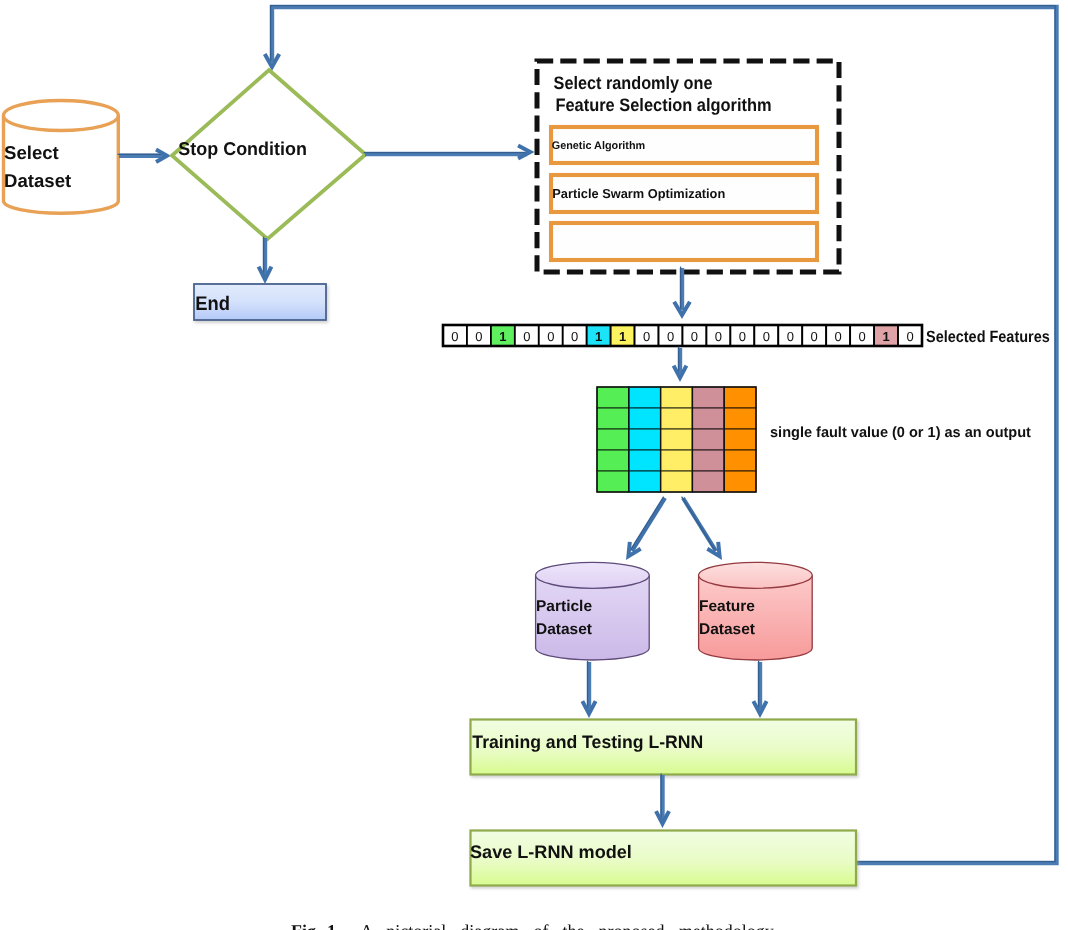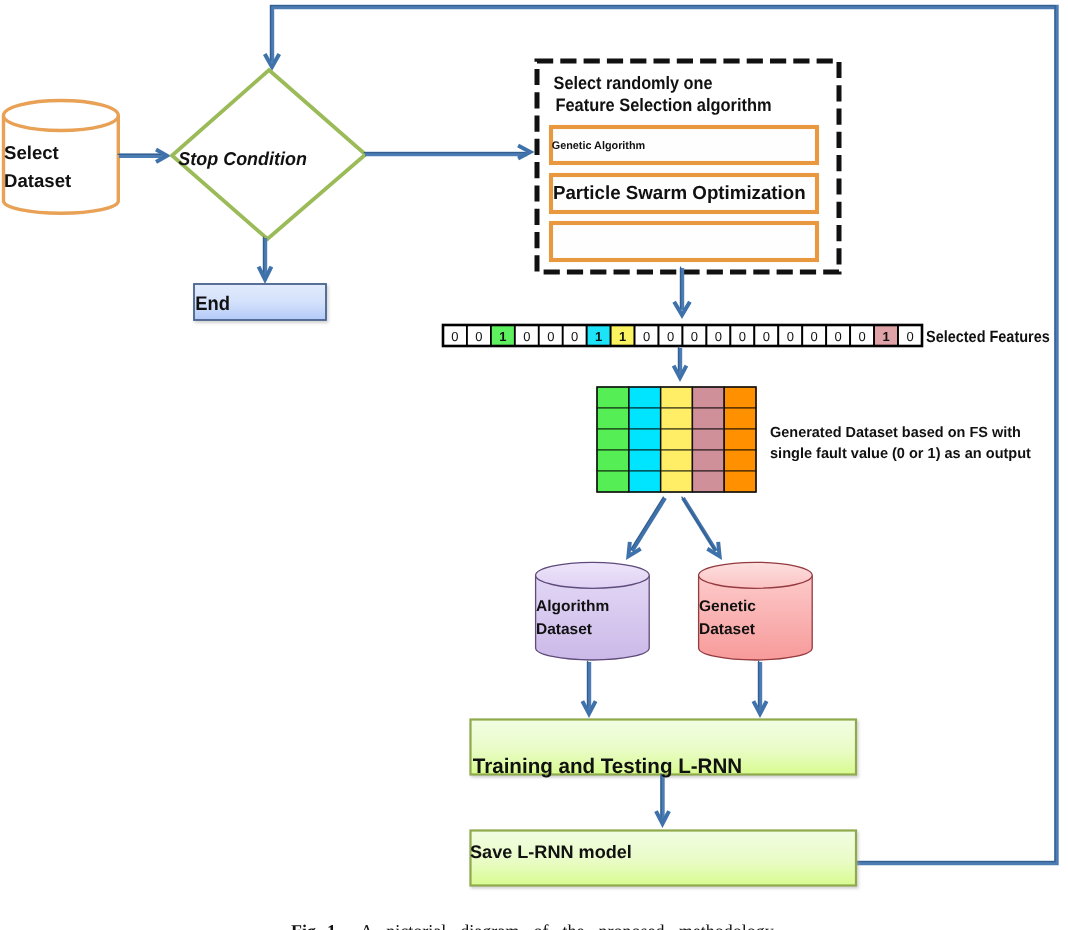--- a/index.html
+++ b/index.html
@@ -233,52 +233,51 @@
     <g>
       <rect x="470.5" y="830.5" width="385.5" height="55" fill="url(#gGreenBox)" stroke="#8faa4b" stroke-width="2.2" filter="url(#softShadow)"></rect>
     </g>
   </svg>
 
   <div class="lbl ctr" style="left:4px;top:138.5px;width:115px;font-size:18.6px;line-height:28.2px;">
     <div>Select</div>
     <div>Dataset</div>
   </div>
 
-  <div class="lbl ctr" style="left:176px;top:147px;width:192px;font-size:18.6px;line-height:23px;font-style:italic;">
+  <div class="lbl ctr" style="left:176px;top:137px;width:192px;font-size:18.6px;line-height:23px;">
     <div><span class="sq" style="transform:scaleX(0.965)">Stop Condition</span></div>
   </div>
 
   <div class="lbl ctr" style="left:194px;top:293px;width:152px;font-size:19.8px;line-height:23px;"><span class="sq" style="transform:scaleX(0.93)">End</span></div>
 
   <div class="lbl ctr" style="left:545px;top:71.5px;width:286px;font-size:18px;line-height:22.5px;">
     <div><span class="sq" style="transform:scaleX(0.903)">Select randomly one</span></div>
     <div><span class="sq" style="transform:scaleX(0.912)">Feature Selection algorithm</span></div>
   </div>
 
   <div class="lbl ctr" style="left:551px;top:136px;width:266px;font-size:11px;line-height:20px;"><span class="sq" style="transform:scaleX(0.985)">Genetic Algorithm</span></div>
-  <div class="lbl ctr" style="left:551px;top:184px;width:266px;font-size:19px;line-height:20px;"><span class="sq" style="transform:scaleX(0.985)">Particle Swarm Optimization</span></div>
+  <div class="lbl ctr" style="left:551px;top:184px;width:266px;font-size:13px;line-height:20px;"><span class="sq" style="transform:scaleX(0.985)">Particle Swarm Optimization</span></div>
 
   <div class="lbl" style="left:925.5px;top:328.2px;font-size:16.3px;line-height:19px;"><span class="sql" style="transform:scaleX(0.888)">Selected Features</span></div>
 
   <div class="lbl" style="left:770px;top:422.5px;font-size:14.7px;line-height:21.7px;">
-    <div><span class="sql" style="transform:scaleX(0.985)">Generated Dataset based on FS with</span></div>
     <div><span class="sql" style="transform:scaleX(0.99)">single fault value (0 or 1) as an output</span></div>
   </div>
 
   <div class="lbl ctr" style="left:536px;top:594.5px;width:113px;font-size:15.5px;line-height:23.4px;">
-    <div>Algorithm</div>
+    <div>Particle</div>
     <div>Dataset</div>
   </div>
 
   <div class="lbl ctr" style="left:699px;top:594.5px;width:113px;font-size:15.5px;line-height:23.4px;">
-    <div>Genetic</div>
+    <div>Feature</div>
     <div>Dataset</div>
   </div>
 
-  <div class="lbl ctr" style="left:470px;top:756px;width:340px;font-size:21px;line-height:21px;"><span class="sq" style="transform:scaleX(0.98)">Training and Testing L-RNN</span></div>
+  <div class="lbl ctr" style="left:470px;top:732px;width:340px;font-size:18px;line-height:21px;"><span class="sq" style="transform:scaleX(0.98)">Training and Testing L-RNN</span></div>
 
   <div class="lbl ctr" style="left:470px;top:841.5px;width:386px;font-size:18.1px;line-height:21px;">Save L-RNN model</div>
 
   <div style="position:absolute;left:0;top:920.5px;width:1068px;text-align:center;
               font-family:'Liberation Serif',serif;font-size:18px;color:#121212;
               word-spacing:9.6px;">
     <span style="font-weight:bold;word-spacing:2px;">Fig. 1</span>
     <span style="margin-left:10px;">A pictorial diagram of the proposed methodology.</span>
   </div>
 </div>

